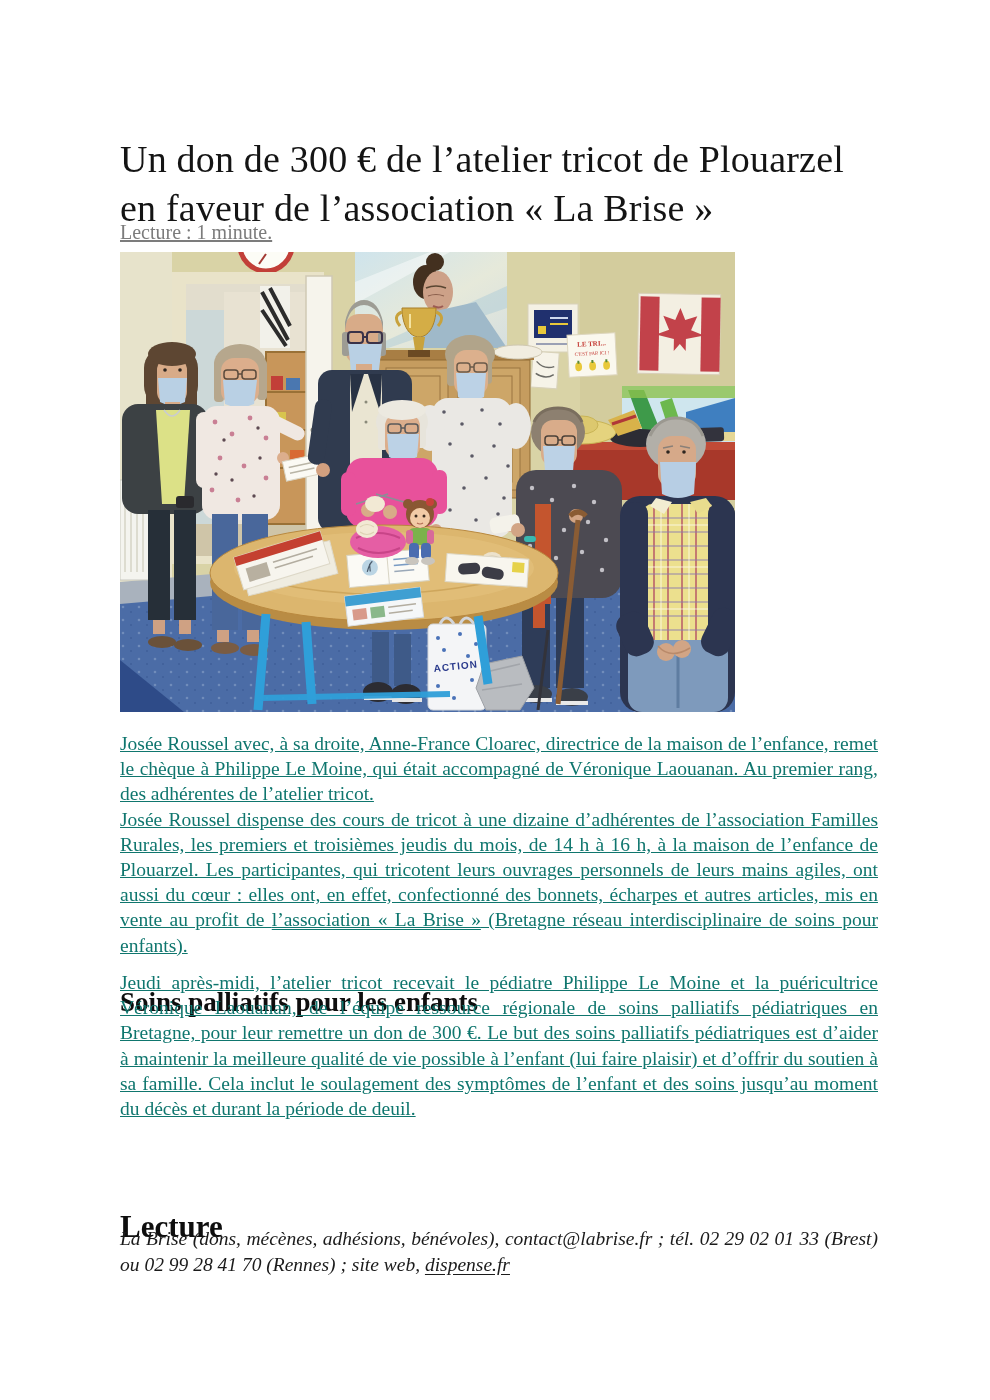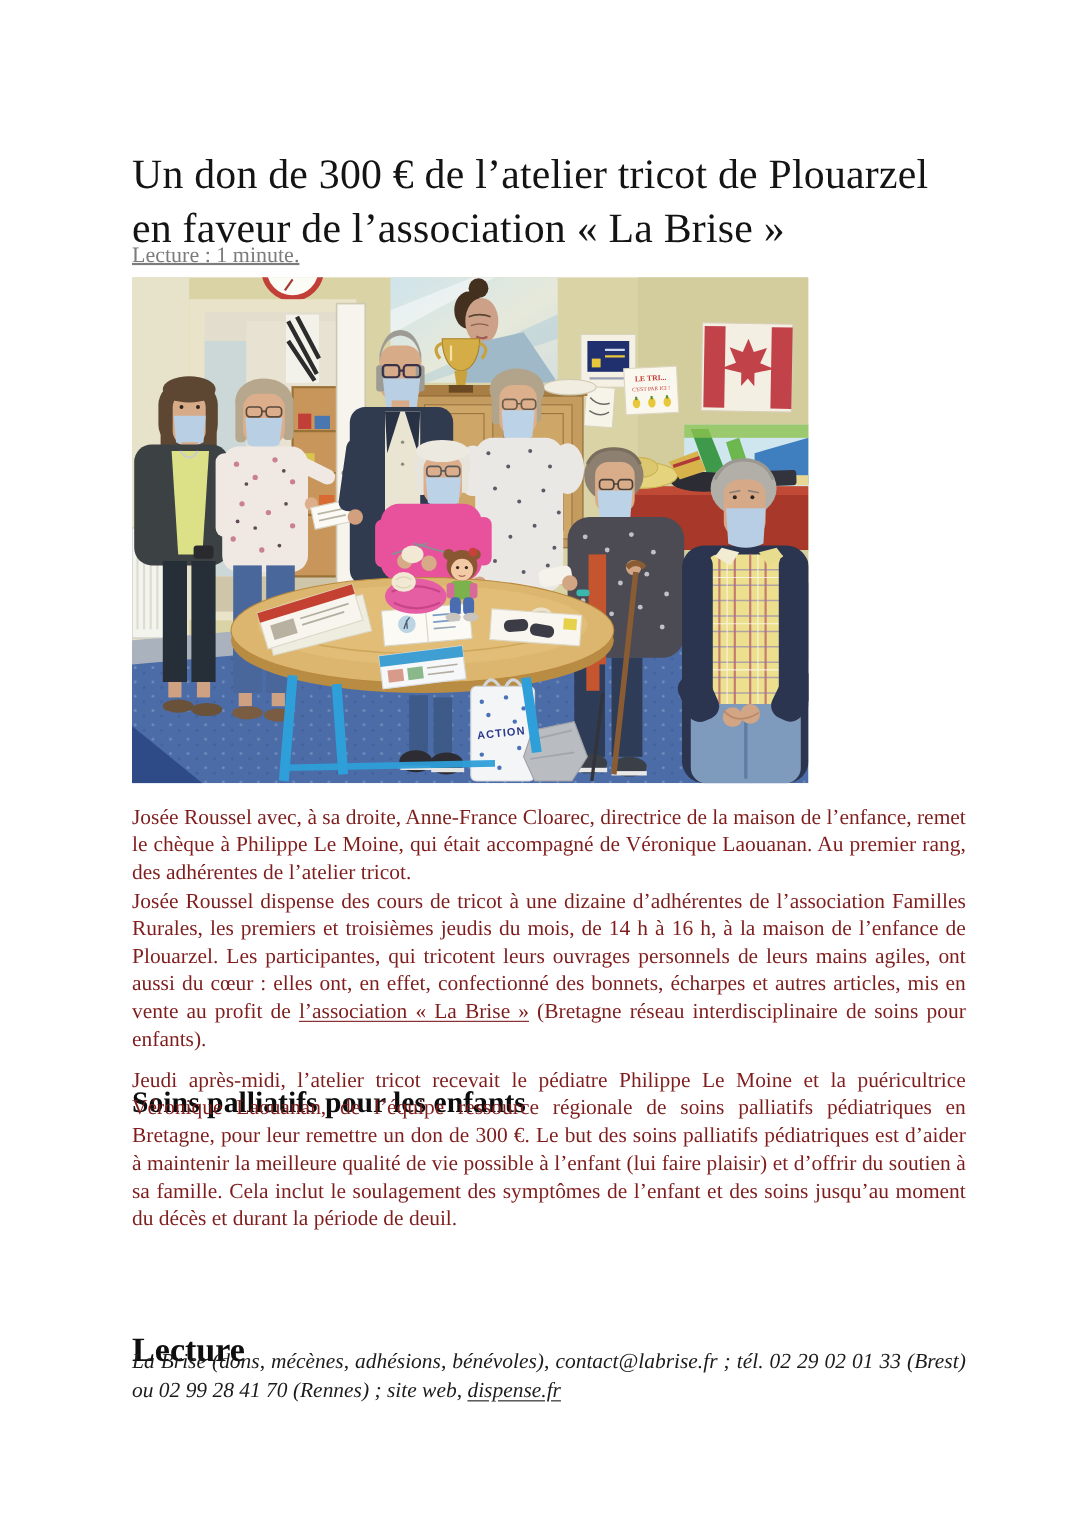--- a/index.html
+++ b/index.html
@@ -5,21 +5,21 @@
   html,body{margin:0;padding:0;background:#ffffff;}
   body{width:990px;height:1400px;font-family:"Liberation Serif","DejaVu Serif",serif;color:#1b1b1b;}
   .page{position:relative;width:990px;height:1400px;overflow:hidden;background:#fff;}
   .title{position:absolute;left:120px;top:110px;width:770px;font-size:38px;line-height:49px;font-weight:400;color:#141414;letter-spacing:.2px;font-family:Liberation Serif, serif;}
   .title span{display:block;}
   .meta{position:absolute;left:120px;top:221px;font-size:20px;color:#7c7c7c;text-decoration:underline;}
   .photo{position:absolute;left:120px;top:252px;width:615px;height:460px;}
   .photo svg{display:block;width:615px;height:460px;}
   .flow1{position:absolute;left:120px;top:731px;width:758px;}
   .flow2{position:absolute;left:120px;top:970px;width:758px;}
-  .bodytext{font-size:19.5px;line-height:25.2px;text-align:justify;color:#7f1d1d;margin:0;}
+  .bodytext{font-size:19.5px;line-height:25.2px;text-align:justify;color:#0f766e;margin:0;text-decoration:underline;}
   .h2{position:absolute;left:120px;top:965px;font-size:27px;font-weight:700;color:#0e0e0e;}
   .h3{position:absolute;left:120px;top:1183px;font-size:31px;font-weight:700;color:#0e0e0e;}
   .contact{position:absolute;left:120px;top:1226px;width:758px;font-style:italic;font-size:19.5px;line-height:26px;text-align:justify;margin:0;}
   a.lnk{color:inherit;text-decoration:underline;text-underline-offset:3px;cursor:pointer;}
 </style>
 </head>
 <body>
 
 <div class="page">
 

